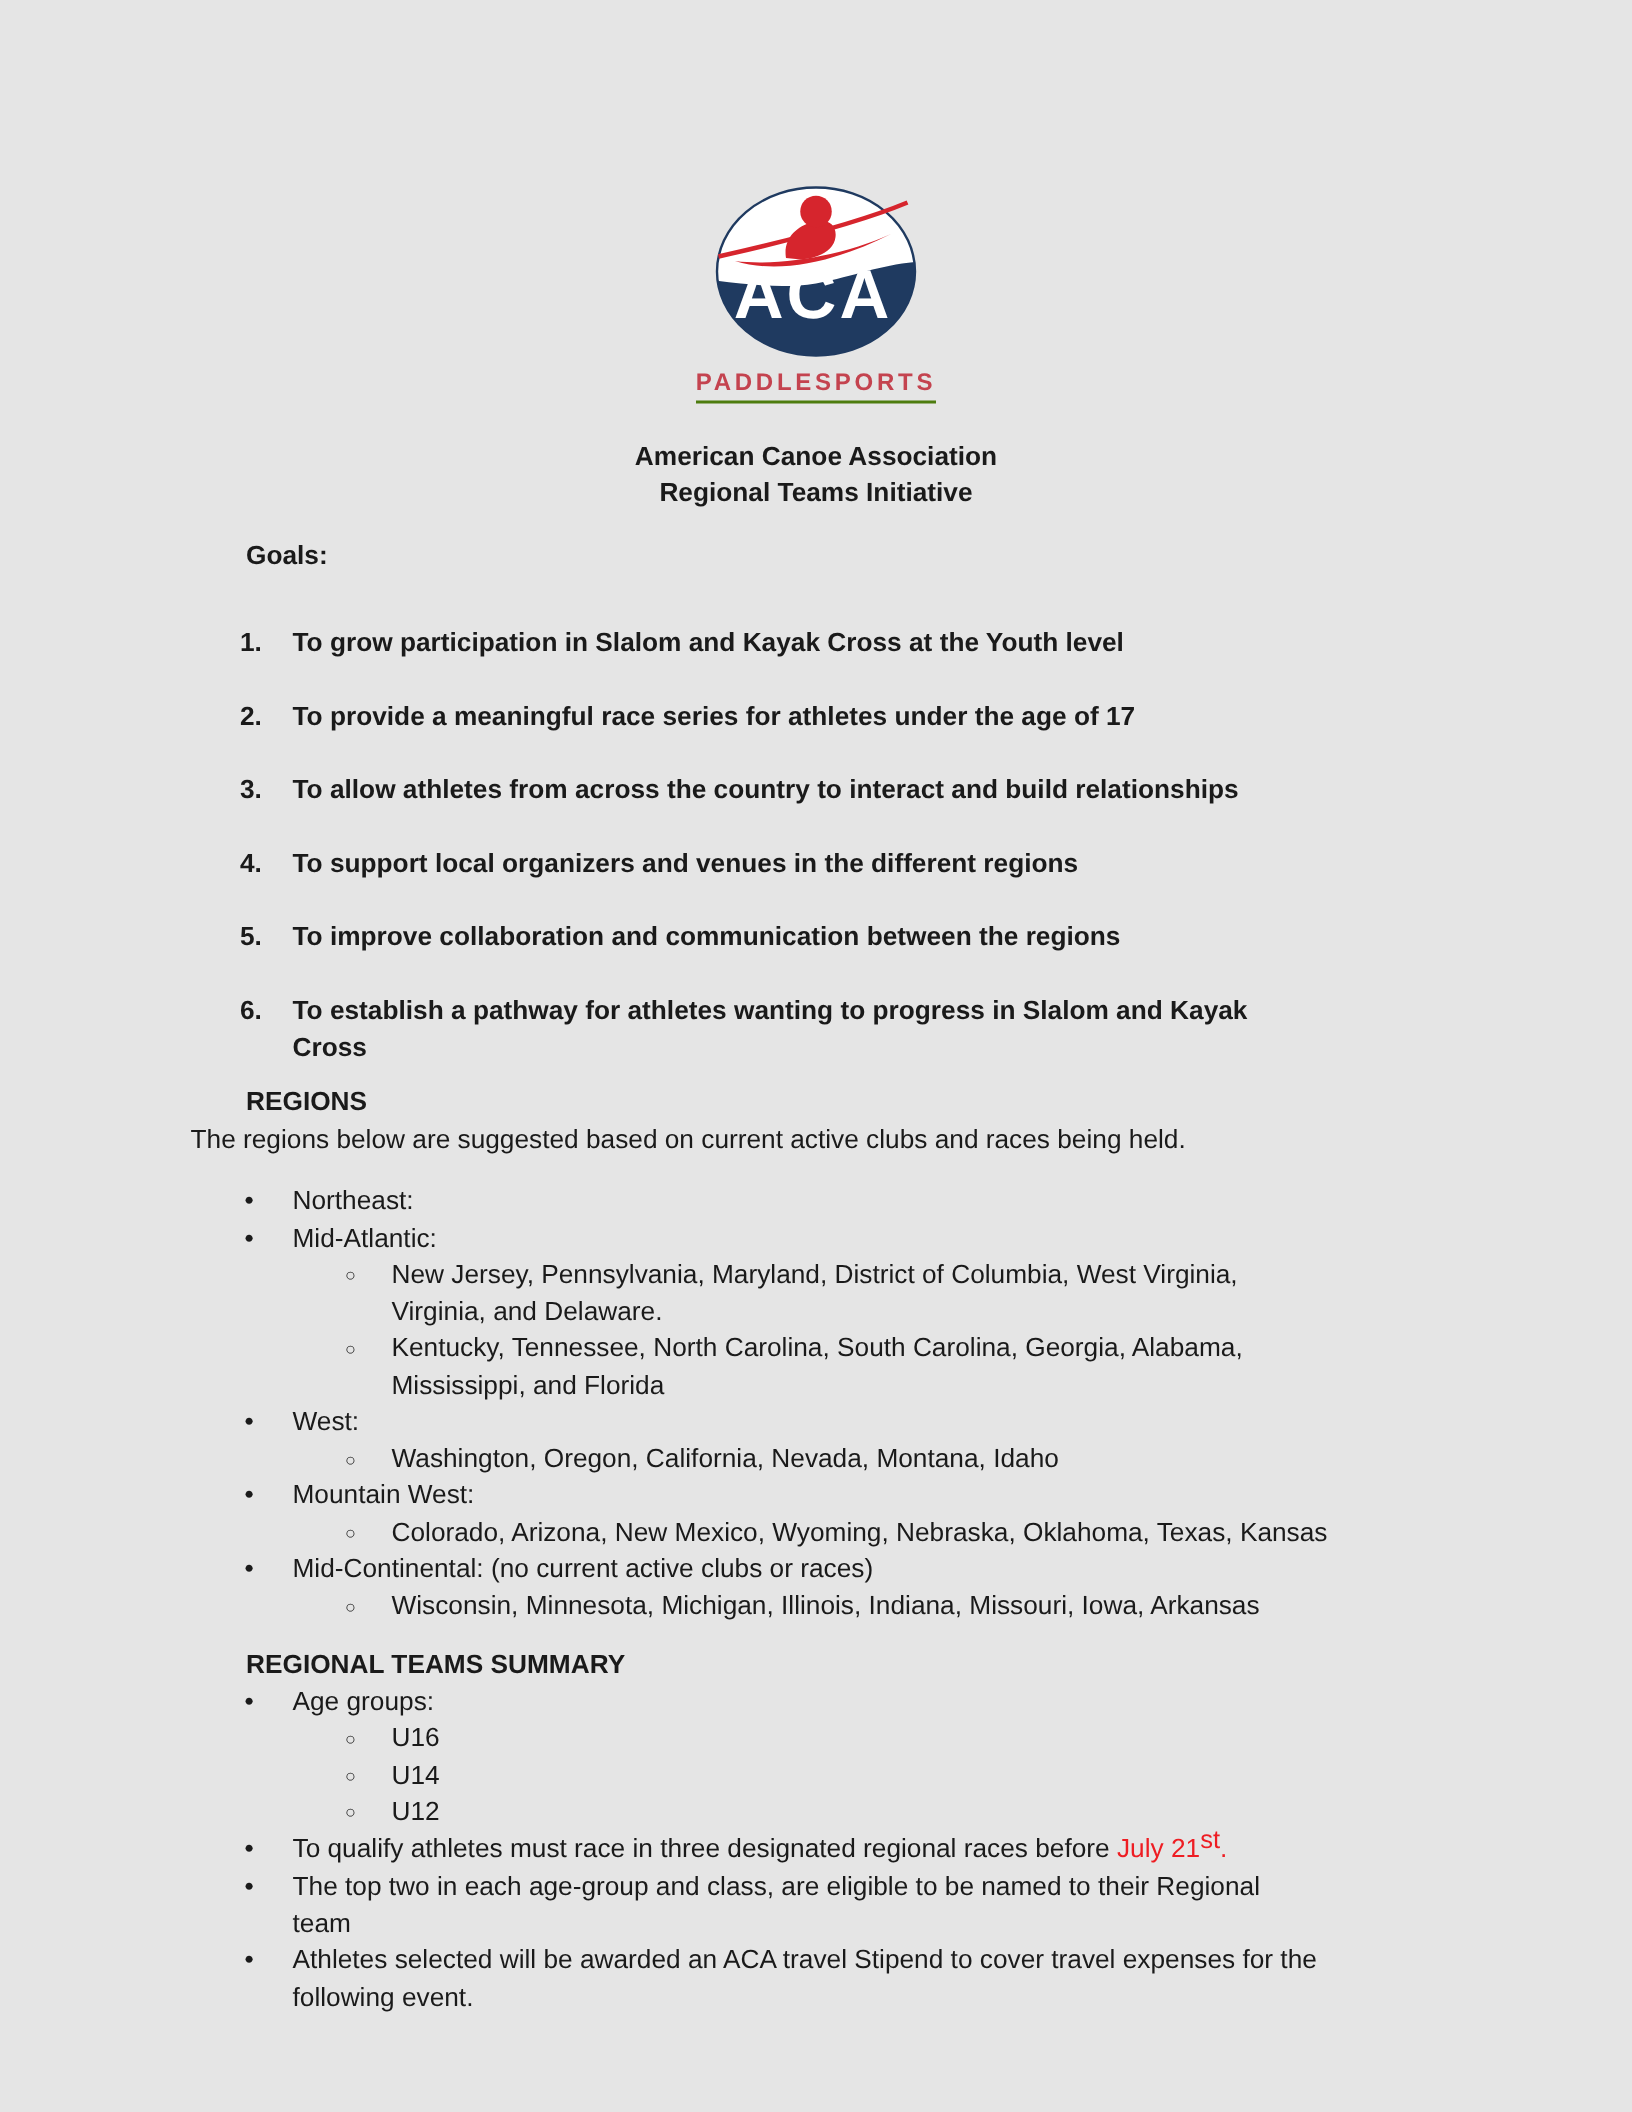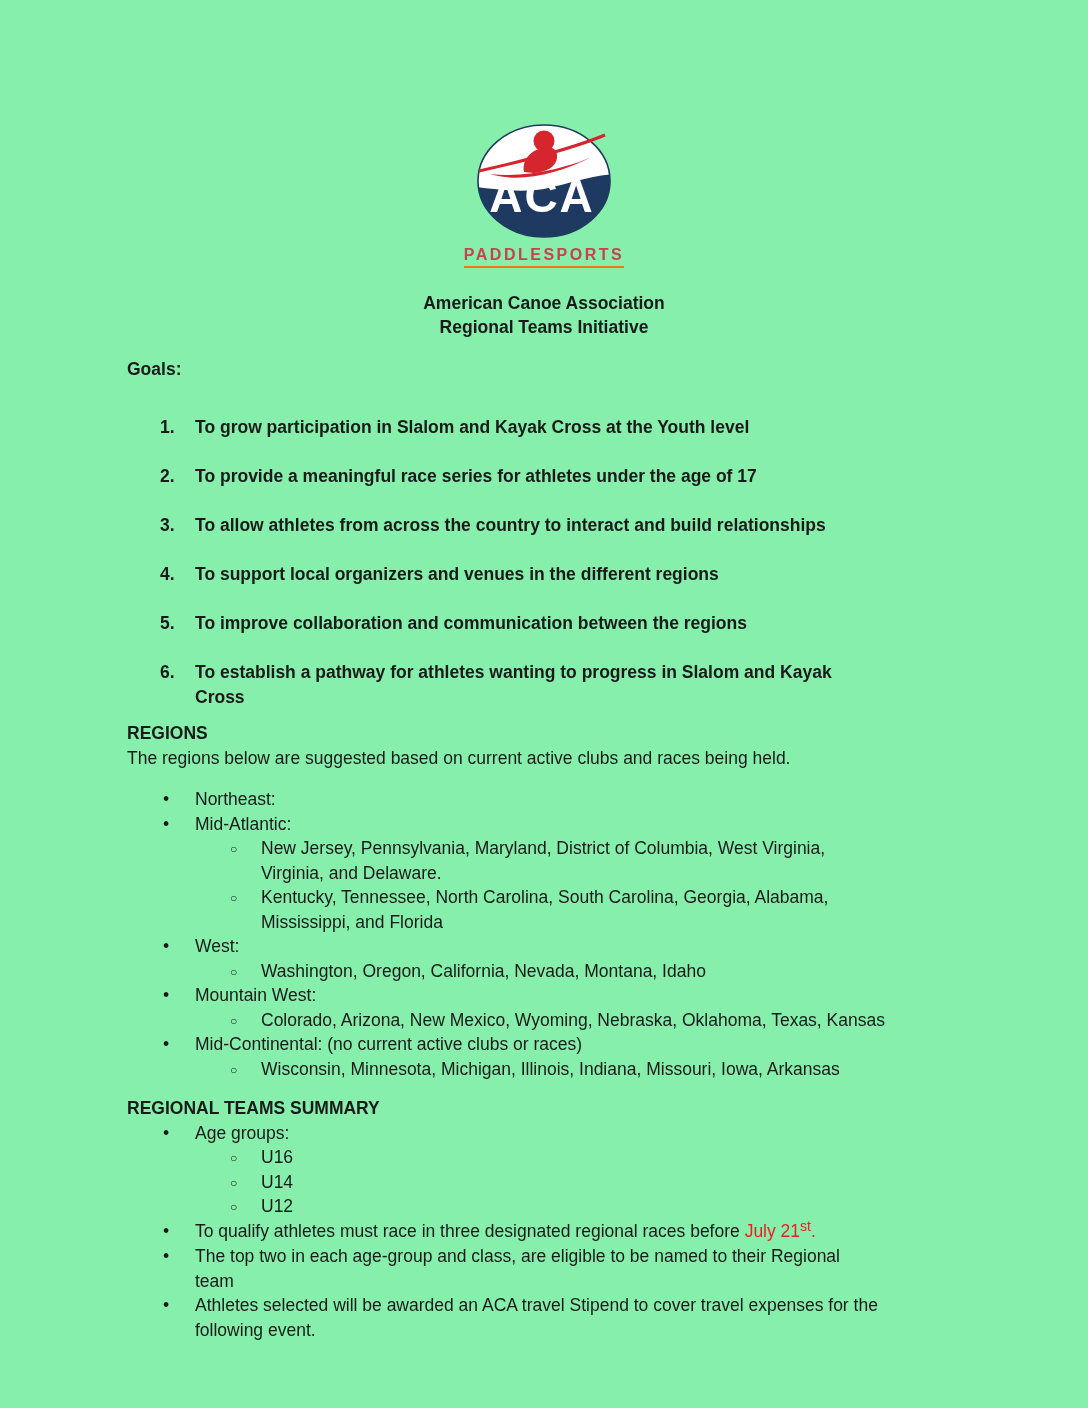--- a/index.html
+++ b/index.html
@@ -1,67 +1,67 @@
 <!DOCTYPE html>
 <html><head>
 <meta charset="utf-8">
 <style>
   html,body { margin:0; padding:0; background:#ffffff; }
   .page {
     position: relative;
     width: 1088px;
     height: 1408px;
-    background: #86efac;
+    background: #e5e5e5;
     overflow: hidden;
     font-family: "Liberation Sans", sans-serif;
     color: #1a1a1a;
     font-size: 17.5px;
     line-height: 24.5px;
   }
   .content { padding: 0 118px 0 127px; }
 
   
   .logo-wrap { padding-top: 122px; text-align: center; }
   .logo-svg { display:block; margin: 0 auto; }
   .wordmark {
     display: inline-block;
     margin-top: 2px;
     color: #c4434f;
     font-weight: bold;
     font-size: 16px;
     letter-spacing: 2.5px;
     line-height: 18px;
-    border-bottom: 2px solid #f97316;
+    border-bottom: 2px solid #4d7c0f;
     padding-bottom: 2px;
   }
 
   
   .doc-title { margin-top: 23px; text-align: center; font-weight: bold; }
   .doc-title div { line-height: 24px; }
 
   
-  .h { font-weight: bold; }
+  .h { font-weight: bold; margin-left: 37px; }
   .goals-h   { margin-top: 18px; }
   .regions-h { margin-top: 12px; }
   .summary-h { margin-top: 15px; }
 
   
   .goals-list { margin-top: 9px; }
   .goal { position: relative; padding-left: 68px; font-weight: bold; white-space: pre-line; }
   .goal .num { position: absolute; left: 33px; }
 
   
   .region-list { margin-top: 17px; }
   .li1 { position: relative; padding-left: 68px; white-space: pre-line; }
   .li1::before { content: "\2022"; position: absolute; left: 36px; }
   .li2 { position: relative; padding-left: 134px; white-space: pre-line; }
   .li2::before { content: "\25CB"; position: absolute; left: 103px; font-size: 12px; top: 1px; }
 
   .red { color: #ee1d23; }
-  .sup { font-size: 14px; position: relative; top: -6px; }
+  .sup { font-size: 17px; position: relative; top: -6px; }
 </style>
 </head>
 <body>
 
 <div class="page">
 
   <div class="logo-wrap">
     <svg class="logo-svg" width="140" height="120" viewBox="0 0 140 120">
       <defs>
         <clipPath id="lc">

